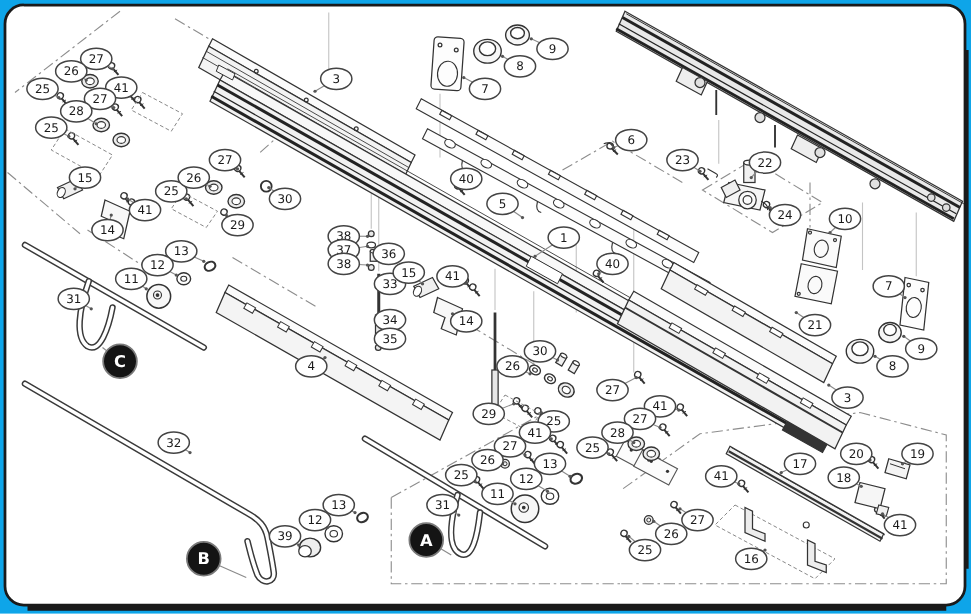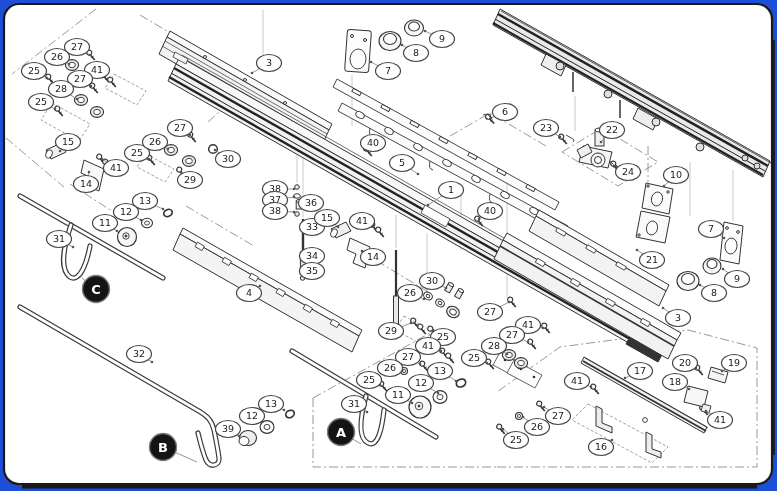--- a/index.html
+++ b/index.html
@@ -1,16 +1,16 @@
 <!DOCTYPE html>
 <html><head>
 <meta charset="utf-8">
 <style>
   html,body{margin:0;padding:0;background:#ffffff;}
-  .stage{position:relative;width:777px;height:491px;overflow:hidden;background:#1d4ed8;}
+  .stage{position:relative;width:777px;height:491px;overflow:hidden;background:#0ea5e9;}
   svg{display:block;}
   text{font-family:"DejaVu Sans","Liberation Sans",sans-serif;}
 </style>
 </head>
 <body>
 
 <div class="stage">
 <svg id="diagram-svg" width="777" height="491" viewBox="0 0 777 491">
   <defs>
     <g id="f-screw">

